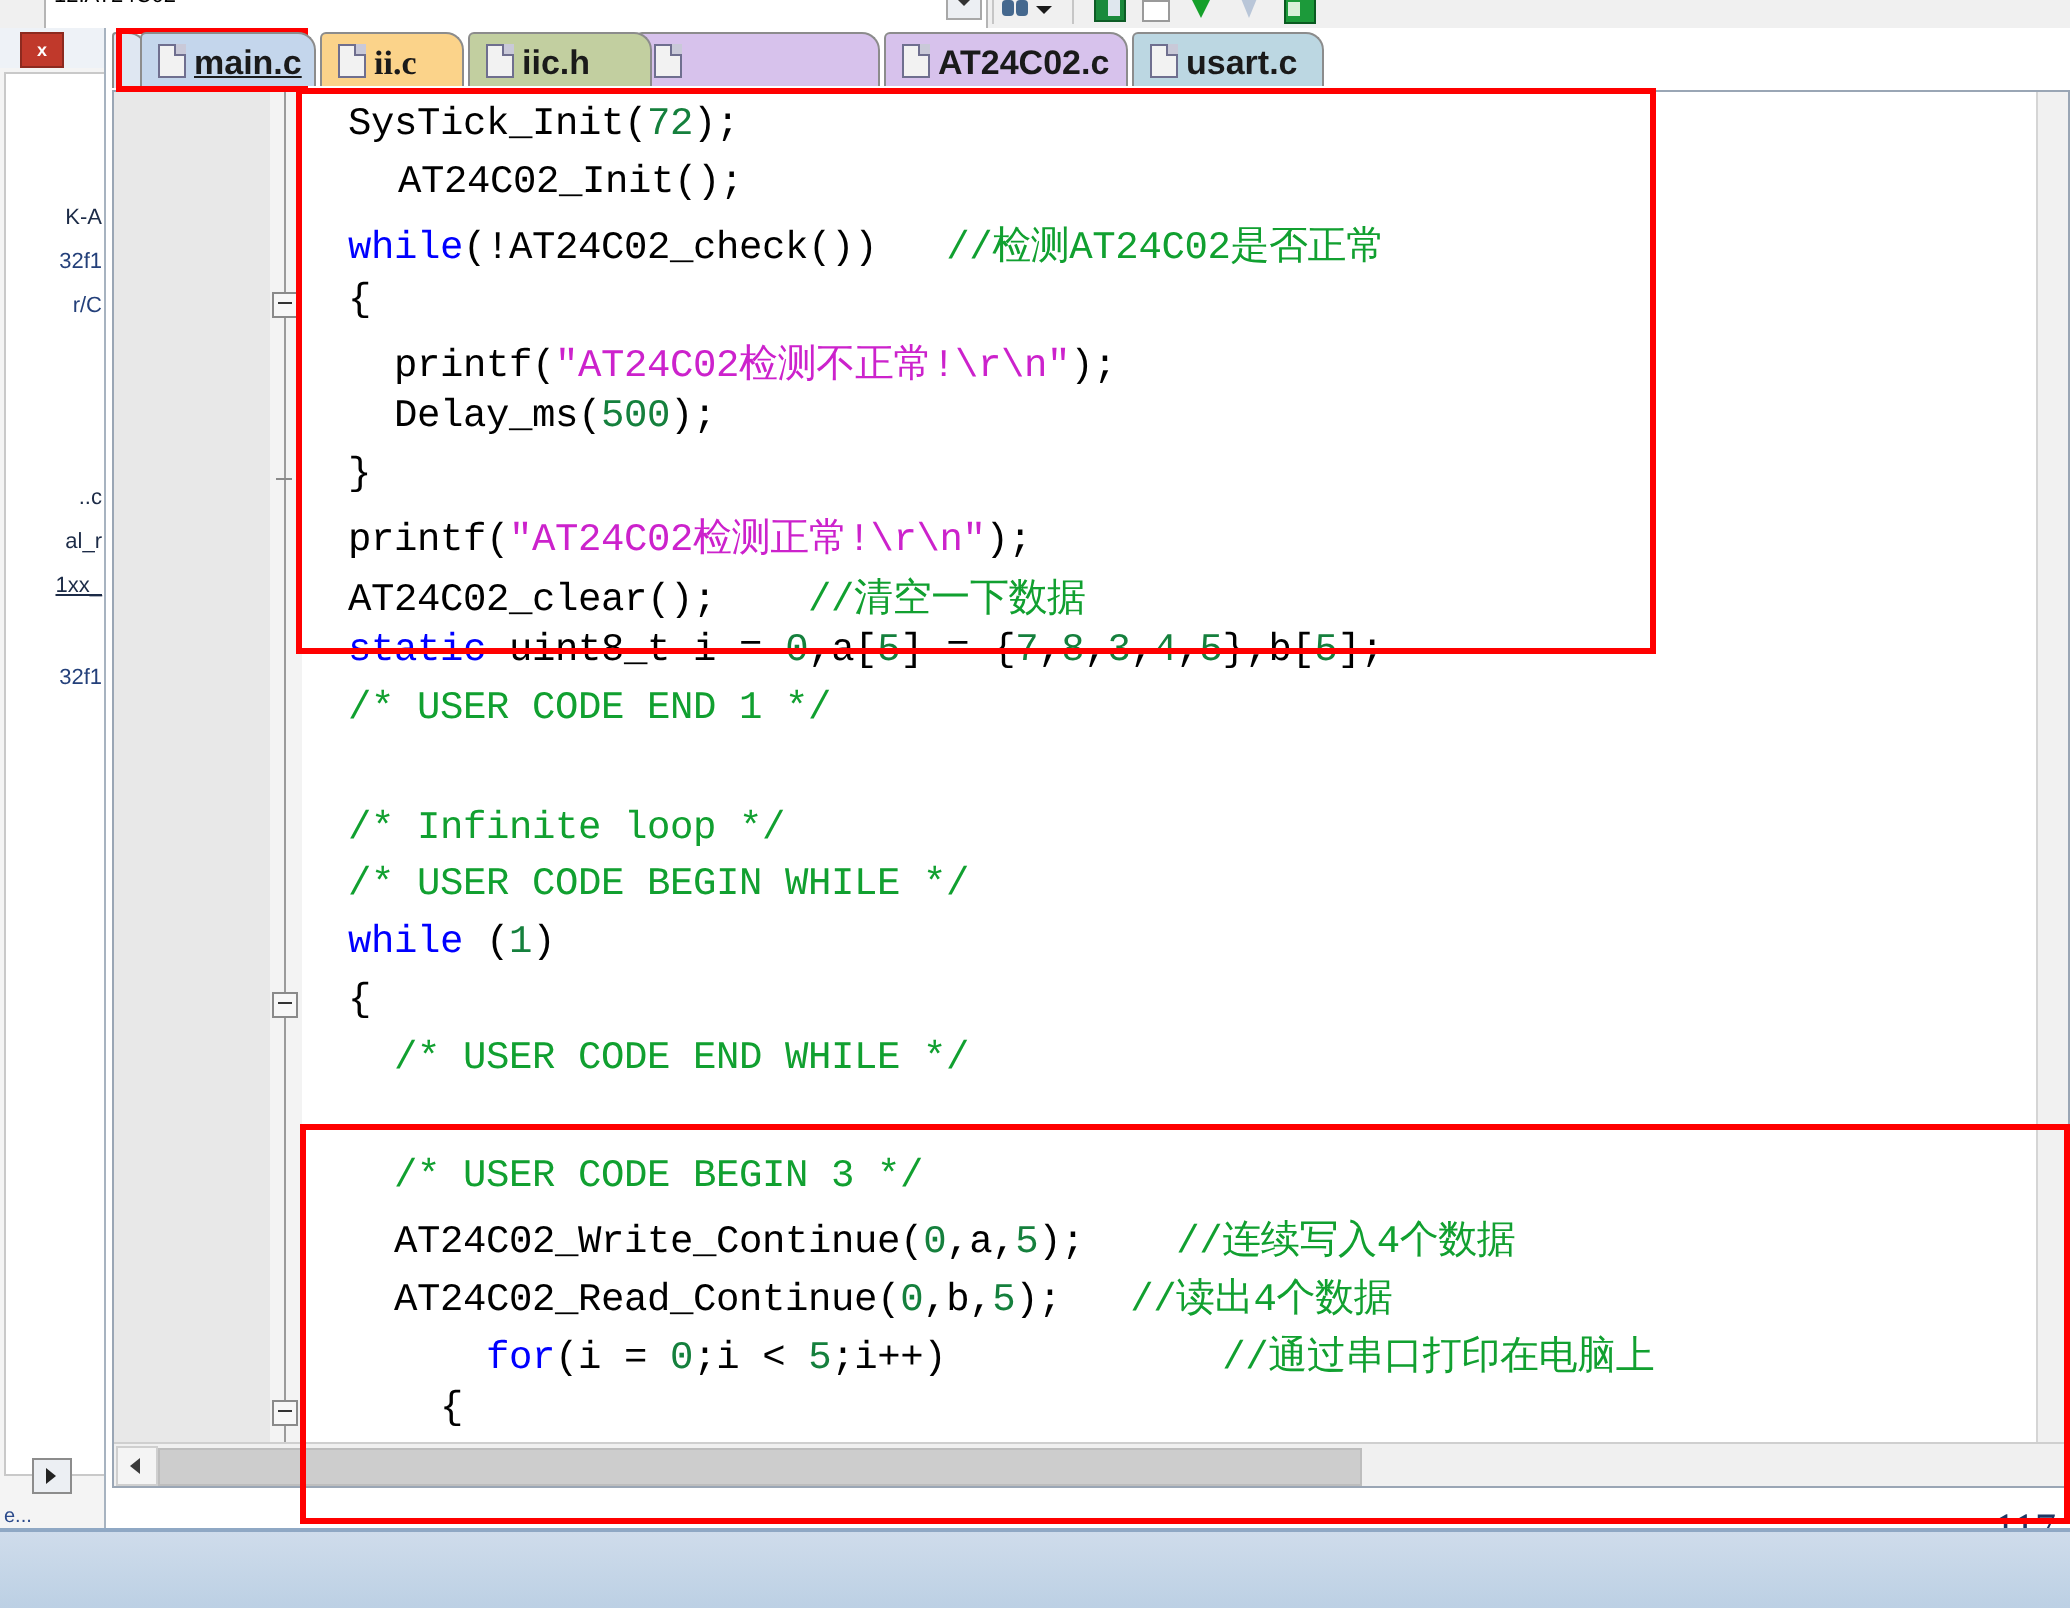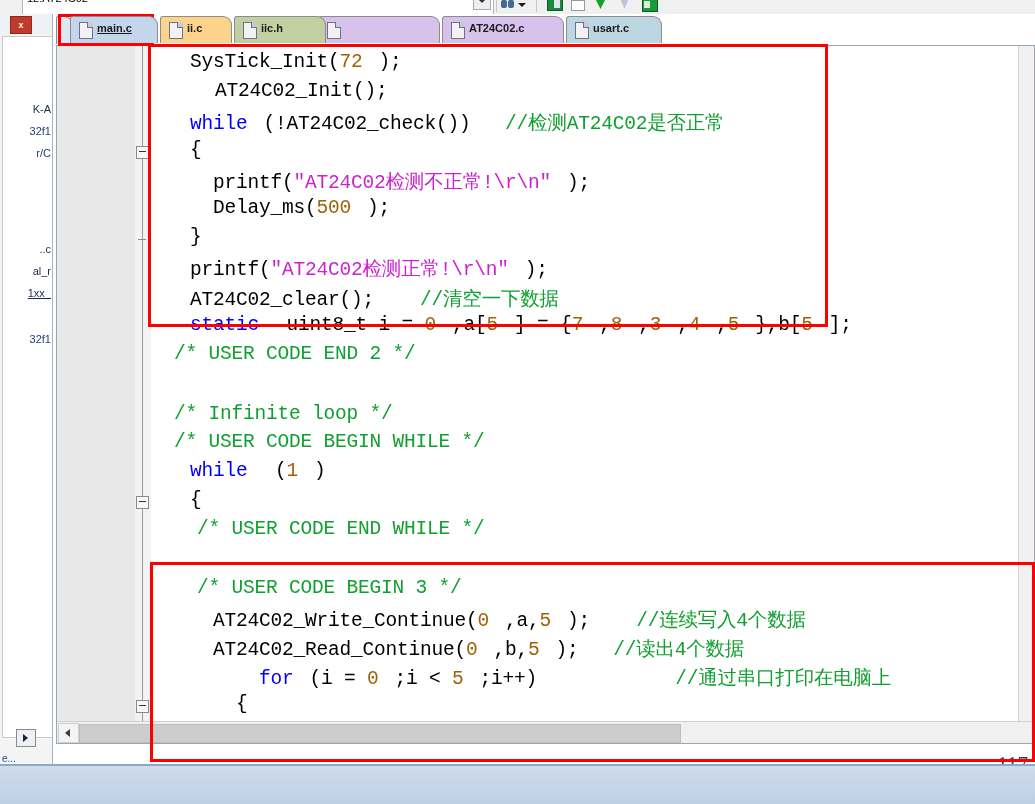--- a/index.html
+++ b/index.html
@@ -51,44 +51,44 @@
   .lp-btn:after{content:"";position:absolute;left:6px;top:4px;border-top:4px solid transparent;border-bottom:4px solid transparent;border-left:5px solid #222;}
   .lp-tabtext{position:absolute;left:0px;top:14px;font-size:10px;color:#2b4a8b;}
 
   
   .editor-frame{position:absolute;left:56px;top:14px;width:979px;height:750px;background:#ffffff;}
 
   
   .tabbar{position:absolute;left:0;top:0;width:979px;height:31px;background:#ffffff;}
   .tab{position:absolute;top:2px;height:27px;border:1px solid #8c8c8c;border-bottom:none;
        border-radius:3px 9px 0 0;box-sizing:border-box;overflow:hidden;}
-  .tab .tab-label{position:absolute;top:5px;font-size:11px;color:#1a1a1a;white-space:nowrap;font-weight:bold;text-align:right;}
+  .tab .tab-label{position:absolute;top:5px;font-size:17px;color:#1a1a1a;white-space:nowrap;font-weight:bold;text-align:right;}
   .tab.active .tab-label{text-decoration:underline;}
   .tab .doc-ic{position:absolute;left:8px;top:5px;width:12px;height:15px;background:#f2f2f2;border:1px solid #6f6f8f;}
   .tab .doc-ic:after{content:"";position:absolute;right:-1px;top:-1px;width:5px;height:5px;background:#c9c9d8;border-left:1px solid #6f6f8f;border-bottom:1px solid #6f6f8f;}
   .tab-corner{position:absolute;left:0;top:2px;width:16px;height:27px;background:#dfe7f2;border:1px solid #8c8c8c;border-bottom:none;border-radius:2px 10px 0 0;}
 
   
   .hl{position:absolute;border:3px solid #ff0000;box-sizing:border-box;pointer-events:none;}
 
   
   .editor{position:absolute;left:0;top:31px;width:979px;height:699px;background:#ffffff;border:1px solid #9aa6b5;box-sizing:border-box;}
   .gutter{position:absolute;left:0;top:0;width:78px;height:697px;background:#e8e8e8;}
   .fold-col{position:absolute;left:78px;top:0;width:16px;height:697px;background:#f3f3f3;}
   .fold-line{position:absolute;left:85px;top:0;width:1px;height:697px;background:#9b9b9b;}
   .code-area{position:absolute;left:94px;top:0;right:0;height:697px;background:#ffffff;overflow:hidden;}
 
   .ln{position:absolute;right:6px;font-family:"Liberation Serif", serif;font-size:21px;color:#1f3864;letter-spacing:0px;}
   .codeline{position:absolute;left:0;white-space:pre;font-family:"Liberation Mono", monospace;font-size:19.5px;color:#000000;letter-spacing:-0.2px;}
 
   .k{color:#0000ff;}      
-  .n{color:#a16207;}      
+  .n{color:#15803d;}      
   .s{color:#cc22cc;}      
   .c{color:#11a030;}      
-  .p{color:#000000;margin-left:16px;}      
+  .p{color:#000000;}      
 
   .foldbox{position:absolute;left:79px;width:11px;height:11px;border:1px solid #8a8a8a;background:#f7f7f7;}
   .foldbox:before{content:"";position:absolute;left:2px;top:4px;width:7px;height:1px;background:#333;}
   .foldtick{position:absolute;left:81px;width:8px;height:1px;background:#8a8a8a;}
 
   
   .vscroll{position:absolute;right:0;top:0;width:15px;height:697px;background:#f1f1f1;border-left:1px solid #d5d5d5;}
   
   .hscroll{position:absolute;left:0;bottom:0;width:979px;height:21px;background:#f0f0f0;border-top:1px solid #cfcfcf;}
   .hs-left{position:absolute;left:1px;top:1px;width:19px;height:18px;background:#f4f4f4;border:1px solid #cfcfcf;}
@@ -143,21 +143,21 @@
 
     <div class="tabbar">
       <div class="tab-corner"></div>
       <div id="tabs-host">
           <div class="tab active" style="left: 14px; width: 88px; background: rgb(196, 214, 236); z-index: 20;">
             <span class="doc-ic"></span>
             <span class="tab-label" style="left: 26px;">main.c</span>
           </div>
           <div class="tab" style="left: 104px; width: 72px; background: rgb(251, 211, 138); z-index: 9;">
             <span class="doc-ic"></span>
-            <span class="tab-label" style="left: 26px;">ii.c</span>
+            <span class="tab-label" style="left: 26px; font-family: Liberation Serif, serif;">ii.c</span>
           </div>
           <div class="tab" style="left: 178px; width: 92px; background: rgb(194, 207, 160); z-index: 8;">
             <span class="doc-ic"></span>
             <span class="tab-label" style="left: 26px;">iic.h</span>
           </div>
           <div class="tab" style="left: 262px; width: 122px; background: rgb(215, 194, 236); z-index: 7;">
             <span class="doc-ic"></span>
             <span class="tab-label" style="left: 26px; margin-top: 36px;">AT24C02.h</span>
           </div>
           <div class="tab" style="left: 386px; width: 122px; background: rgb(215, 194, 236); z-index: 6;">
@@ -215,21 +215,21 @@
             <div class="codeline" style="top: 5px;"><span class="p">  SysTick_Init(</span><span class="n">72</span><span class="p">);</span></div>
             <div class="codeline" style="top: 34.2px; padding-left: 25px;"><span class="p">  AT24C02_Init();</span></div>
             <div class="codeline" style="top: 63.4px;"><span class="p">  </span><span class="k">while</span><span class="p">(!AT24C02_check())   </span><span class="c">//检测AT24C02是否正常</span></div>
             <div class="codeline" style="top: 92.6px;"><span class="p">  {</span></div>
             <div class="codeline" style="top: 121.8px;"><span class="p">    printf(</span><span class="s">"AT24C02检测不正常!\r\n"</span><span class="p">);</span></div>
             <div class="codeline" style="top: 151px;"><span class="p">    Delay_ms(</span><span class="n">500</span><span class="p">);</span></div>
             <div class="codeline" style="top: 180.2px;"><span class="p">  }</span></div>
             <div class="codeline" style="top: 209.4px;"><span class="p">  printf(</span><span class="s">"AT24C02检测正常!\r\n"</span><span class="p">);</span></div>
             <div class="codeline" style="top: 238.6px;"><span class="p">  AT24C02_clear();    </span><span class="c">//清空一下数据</span></div>
             <div class="codeline" style="top: 267.8px;"><span class="p">  </span><span class="k">static</span><span class="p"> uint8_t i = </span><span class="n">0</span><span class="p">,a[</span><span class="n">5</span><span class="p">] = {</span><span class="n">7</span><span class="p">,</span><span class="n">8</span><span class="p">,</span><span class="n">3</span><span class="p">,</span><span class="n">4</span><span class="p">,</span><span class="n">5</span><span class="p">},b[</span><span class="n">5</span><span class="p">];</span></div>
-            <div class="codeline" style="top: 297px;"><span class="c">  /* USER CODE END 2 */</span></div>
+            <div class="codeline" style="top: 297px;"><span class="c">  /* USER CODE END 1 */</span></div>
             <div class="codeline" style="top: 326.2px;"></div>
             <div class="codeline" style="top: 357px;"><span class="c">  /* Infinite loop */</span></div>
             <div class="codeline" style="top: 384.6px;"><span class="c">  /* USER CODE BEGIN WHILE */</span></div>
             <div class="codeline" style="top: 413.8px;"><span class="p">  </span><span class="k">while</span><span class="p"> (</span><span class="n">1</span><span class="p">)</span></div>
             <div class="codeline" style="top: 443px;"><span class="p">  {</span></div>
             <div class="codeline" style="top: 472.2px;"><span class="c">    /* USER CODE END WHILE */</span></div>
             <div class="codeline" style="top: 501.4px;"></div>
             <div class="codeline" style="top: 530.6px;"><span class="c">    /* USER CODE BEGIN 3 */</span></div>
             <div class="codeline" style="top: 559.8px;"><span class="p">    AT24C02_Write_Continue(</span><span class="n">0</span><span class="p">,a,</span><span class="n">5</span><span class="p">);    </span><span class="c">//连续写入4个数据</span></div>
             <div class="codeline" style="top: 589px;"><span class="p">    AT24C02_Read_Continue(</span><span class="n">0</span><span class="p">,b,</span><span class="n">5</span><span class="p">);   </span><span class="c">//读出4个数据</span></div>

